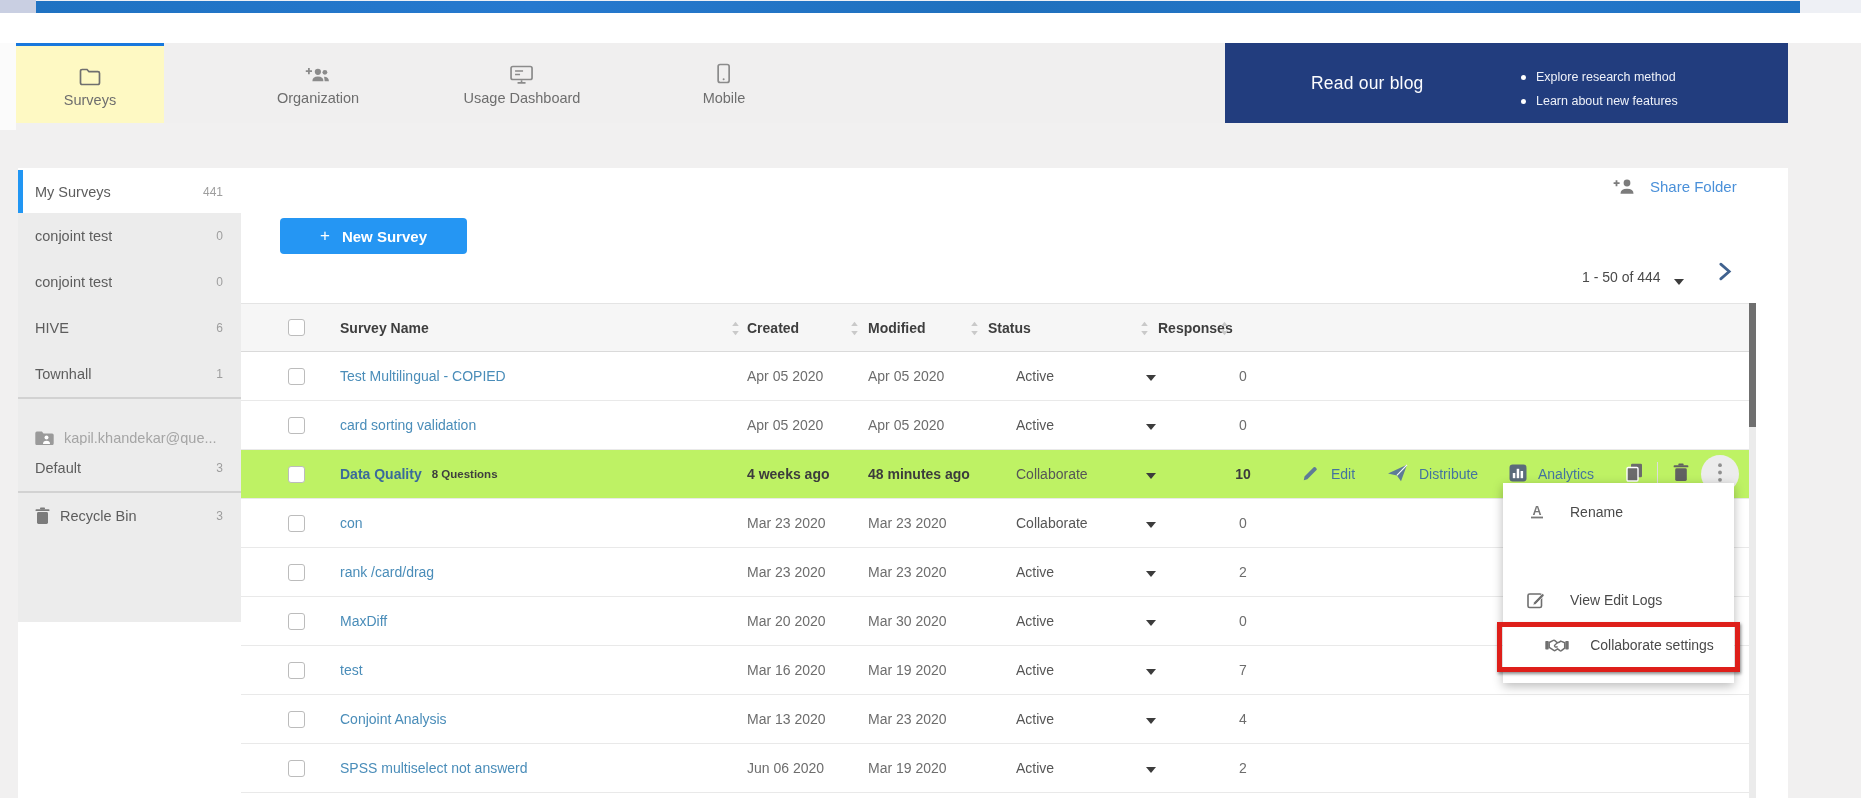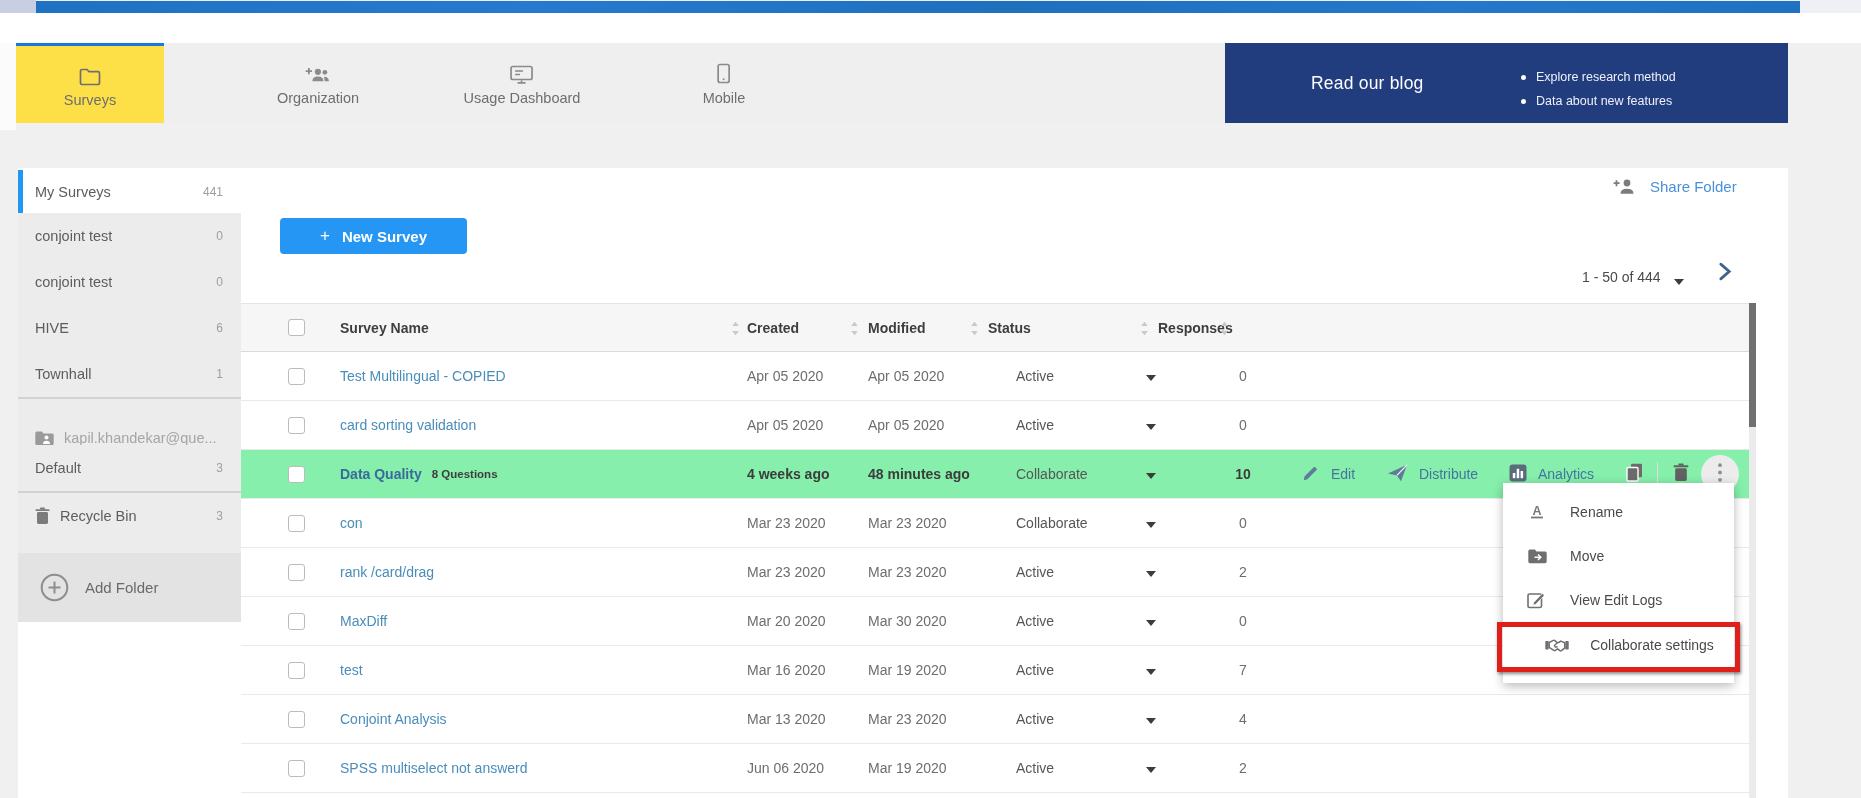--- a/index.html
+++ b/index.html
@@ -16,21 +16,21 @@
   .topbar .fill{position:absolute;left:36px;top:1px;width:1764px;height:12px;
     background:linear-gradient(90deg,#1f72c2,#2679cf 28%,#1f70bd 55%,#2577cb 80%,#1f72c2);}
   .whiteband{position:absolute;left:0;top:13px;width:1861px;height:30px;background:#fff;}
   .whiteedge{position:absolute;left:0;top:43px;width:16px;height:87px;background:#fbfbfb;}
 
   
   .tabbar{position:absolute;left:16px;top:43px;width:1772px;height:80px;background:#f0efef;}
   .tab{position:absolute;top:0;height:80px;display:flex;flex-direction:column;align-items:center;
     justify-content:center;gap:6px;color:#6e6e6e;font-size:14.5px;cursor:pointer;white-space:nowrap;}
   .tab .ticon{height:24px;display:flex;align-items:flex-end;}
-  .tab.active{background:#fde047;border-top:3px solid #1878dd;}
+  .tab.active{background:#fef9c3;border-top:3px solid #1878dd;}
   .tab.ctr{transform:translateX(-50%);}
 
   
   .banner{position:absolute;left:1209px;top:0;width:563px;height:80px;background:#223d7e;cursor:pointer;}
   .banner-title{position:absolute;left:86px;top:0;height:80px;display:flex;align-items:center;
     font-size:17.5px;color:#fbfcfe;letter-spacing:.2px;}
   .banner ul{position:absolute;left:296px;top:22px;list-style:none;}
   .banner li{color:#eef1f9;font-size:12.5px;height:24px;display:flex;align-items:center;gap:10px;}
   .banner li::before{content:"";width:5px;height:5px;border-radius:50%;background:#fff;flex:0 0 5px;}
 
@@ -66,21 +66,21 @@
 
   
   .thead{position:absolute;left:0;top:135px;width:1515px;height:49px;background:#f6f6f6;
     border-top:1px solid #e4e4e4;border-bottom:1px solid #dadada;}
   .th{position:absolute;top:0;height:48px;display:flex;align-items:center;font-weight:bold;
     color:#3e3e3e;font-size:14px;cursor:pointer;white-space:nowrap;}
   .sortic{position:absolute;top:0;height:48px;display:flex;align-items:center;cursor:pointer;}
   .checkbox{position:absolute;left:47px;top:16px;width:17px;height:17px;border:1.5px solid #bcbcbc;
     border-radius:3px;background:#fff;cursor:pointer;}
   .t-row{position:absolute;left:0;width:1515px;height:49px;border-bottom:1px solid #e9e9e9;font-size:14px;}
-  .t-row.hl{background:#86efac;}
+  .t-row.hl{background:#bef264;}
   .cell{position:absolute;top:0;height:48px;display:flex;align-items:center;white-space:nowrap;}
   .c-name{left:99px;color:#4a8db9;cursor:pointer;}
   .c-name.b{color:#3a6a9b;font-weight:bold;}
   .badge{margin-left:10px;font-size:11.5px;font-weight:600;color:#3e3e3e;}
   .c-created{left:506px;color:#6d6d6d;}
   .c-modified{left:627px;color:#6d6d6d;}
   .c-status{left:775px;color:#565656;}
   .c-resp{left:985px;width:34px;justify-content:center;color:#6d6d6d;}
   .t-row .bold{color:#3c3c3c;font-weight:bold;}
   .rcaret{position:absolute;left:905px;top:0;height:48px;display:flex;align-items:center;cursor:pointer;}
@@ -152,21 +152,21 @@
           <circle cx="7" cy="16.3" r="1" fill="#8b8b8b"></circle>
         </svg>
       </span>
     <span>Mobile</span>
   </div>
 
   <div class="banner">
     <div class="banner-title">Read our blog</div>
     <ul>
       <li>Explore research method</li>
-      <li>Data about new features</li>
+      <li>Learn about new features</li>
     </ul>
   </div>
 </div>
 
 <div class="card">
 
   <aside class="sidebar">
     <div class="side-bg"></div>
     <div id="side-items">
         <div class="side-item active" style="top: 2px;">
@@ -210,29 +210,20 @@
             <svg width="15" height="18" viewBox="0 0 15 18">
               <rect x="2" y="5" width="11" height="12" rx="1.4" fill="#7b7b7b"></rect>
               <rect x="0.5" y="2.2" width="14" height="1.9" rx="0.9" fill="#7b7b7b"></rect>
               <rect x="5" y="0.4" width="5" height="2" rx="0.8" fill="#7b7b7b"></rect>
             </svg>
           </span>
           <span class="slbl">Recycle Bin</span>
           <span class="cnt">3</span>
         </div>
       </div>
-    <div class="add-folder">
-      <span style="display:flex;">
-          <svg width="29" height="29" viewBox="0 0 29 29">
-            <circle cx="14.5" cy="14.5" r="12.8" fill="none" stroke="#8d8d8d" stroke-width="2"></circle>
-            <path d="M14.5 8.5 v12 M8.5 14.5 h12" stroke="#8d8d8d" stroke-width="2"></path>
-          </svg>
-        </span>
-      <span>Add Folder</span>
-    </div>
   </aside>
 
   <main class="content">
 
     <div class="share-folder">
       <span style="display:flex;">
           <svg width="23" height="17" viewBox="0 0 23 17">
             <circle cx="14" cy="5" r="3.4" fill="#7c7c7c"></circle>
             <path d="M7.5 15.8 q0-5 6.5-5 t6.5 5 z" fill="#7c7c7c"></path>
             <path d="M3.5 2.2 v6 M0.6 5.2 h6" stroke="#7c7c7c" stroke-width="1.8"></path>
@@ -561,29 +552,20 @@
 
     <div class="menu" id="menu">
         <div class="menu-item" style="top: 7px;">
           <span class="mic">
             <svg width="18" height="18" viewBox="0 0 18 18">
               <text x="9" y="11.5" font-size="12.5" font-weight="bold" fill="#787878" text-anchor="middle" font-family="Liberation Sans, sans-serif">A</text>
               <rect x="3" y="13.6" width="12" height="1.8" fill="#787878"></rect>
             </svg>
           </span>
           <span>Rename</span>
-        </div>
-        <div class="menu-item" style="top: 51px;">
-          <span class="mic">
-            <svg width="19" height="15" viewBox="0 0 19 15">
-              <path d="M0.3 2.2 q0-1.6 1.6-1.6 h5 l1.6 1.8 h8.6 q1.6 0 1.6 1.6 v8.6 q0 1.7 -1.7 1.7 H1.9 Q0.3 14.3 0.3 12.6 Z" fill="#6f6f6f"></path>
-              <path d="M6.5 8.2 h6 M10 5.5 l2.8 2.7 -2.8 2.7" stroke="#fff" stroke-width="1.5" fill="none"></path>
-            </svg>
-          </span>
-          <span>Move</span>
         </div>
         <div class="menu-item" style="top: 95px;">
           <span class="mic">
             <svg width="20" height="18" viewBox="0 0 20 18">
               <rect x="1" y="3" width="13.5" height="13.5" rx="1.6" fill="none" stroke="#6f6f6f" stroke-width="1.6"></rect>
               <path d="M6.8 11.3 L14.8 3 q0.7-0.7 1.5 0 l0.5 0.5 q0.7 0.7 0 1.5 L8.8 13.3 5.9 14.2 Z" fill="#6f6f6f" stroke="#fff" stroke-width="0.7"></path>
             </svg>
           </span>
           <span>View Edit Logs</span>
         </div>

